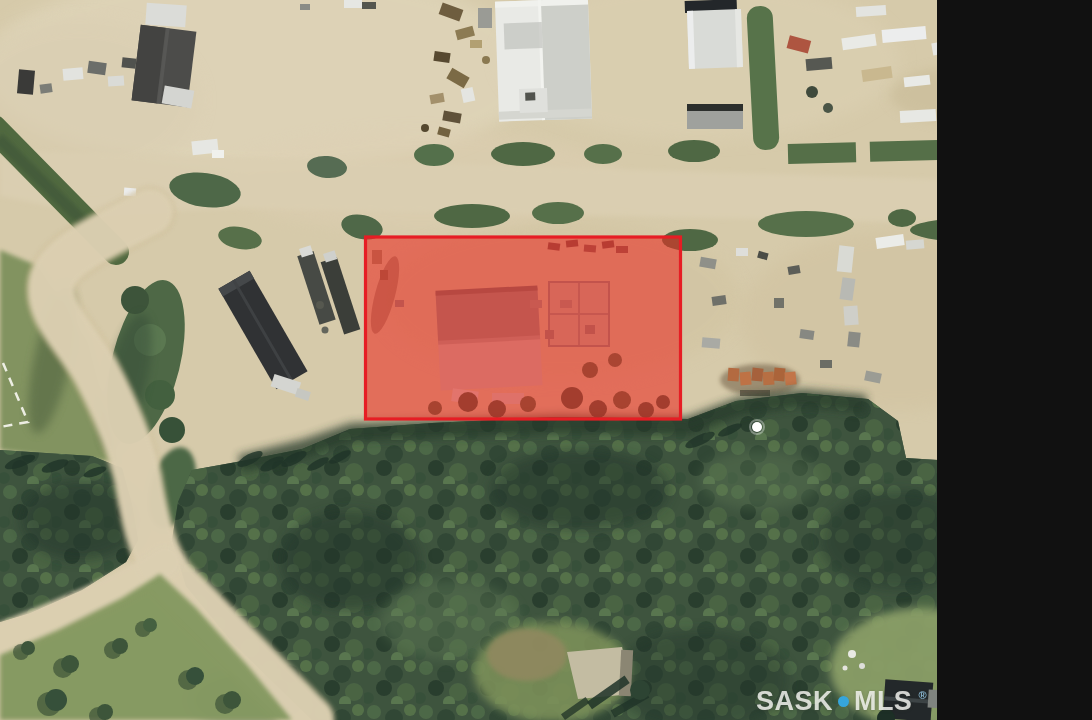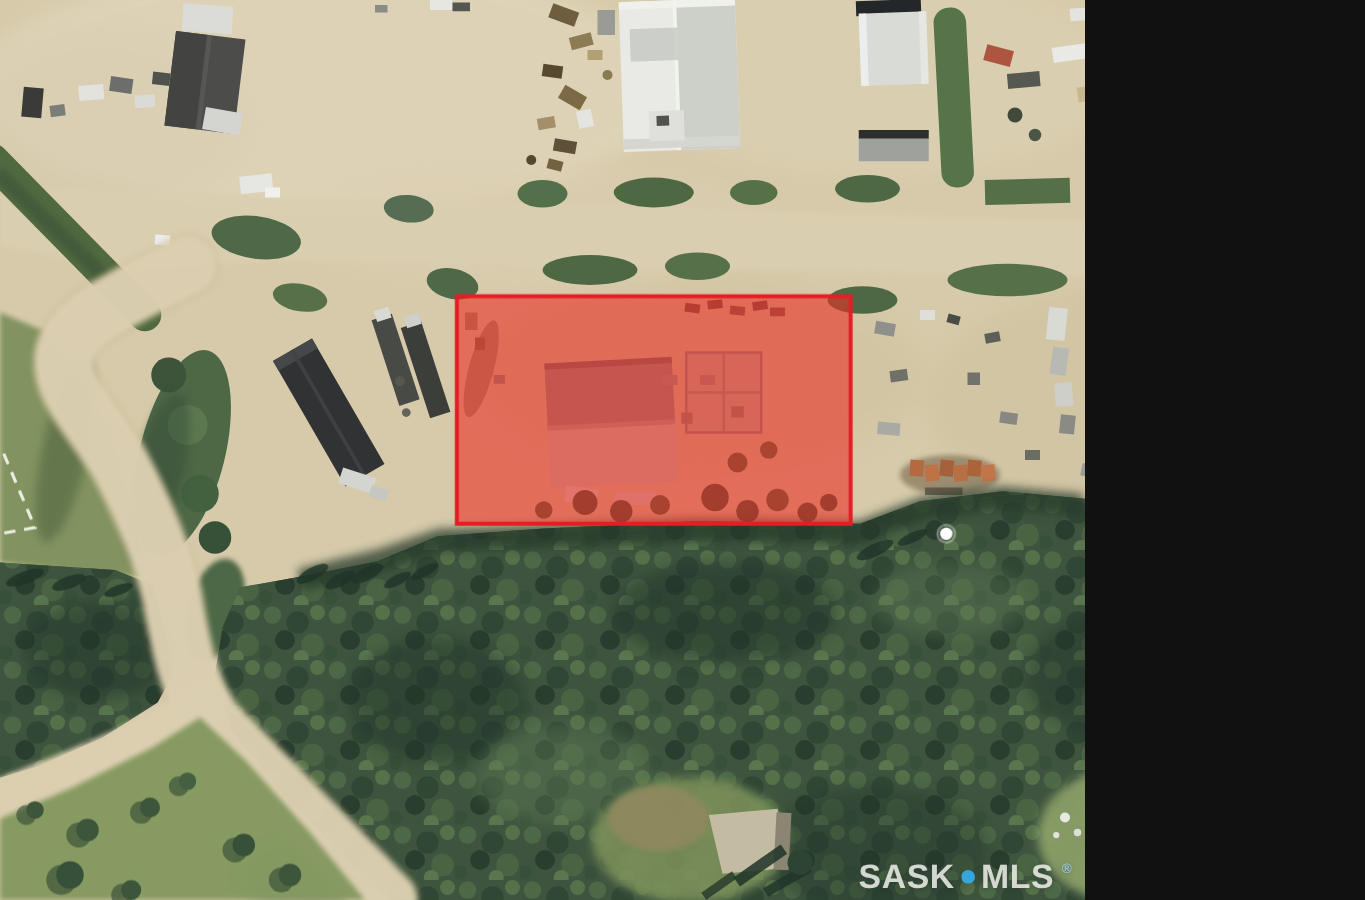--- a/index.html
+++ b/index.html
@@ -1,16 +1,16 @@
 <!DOCTYPE html>
 <html><head>
 <meta charset="utf-8">
 <style>
   html,body{margin:0;padding:0;background:#111;}
-  .stage{position:relative;width:868px;height:720px;overflow:hidden;background:#d6caa9;
+  .stage{position:relative;width:937px;height:720px;overflow:hidden;background:#d6caa9;
          font-family:"Liberation Sans", sans-serif;}
   .stage svg.scene{position:absolute;left:0;top:0;filter:blur(.55px) saturate(.97);}
   .watermark{position:absolute;right:10px;bottom:3px;display:flex;align-items:center;gap:5px;
              font-weight:bold;font-size:27px;letter-spacing:.5px;
              color:rgba(249,249,245,.82);text-shadow:0 1px 3px rgba(40,50,40,.35);
              user-select:none;}
   .watermark .dot{display:inline-block;line-height:0;}
   .watermark .reg{font-size:11px;font-weight:bold;color:rgba(150,200,230,.9);
                   align-self:flex-start;margin:3px 0 0 1px;}
 </style>

